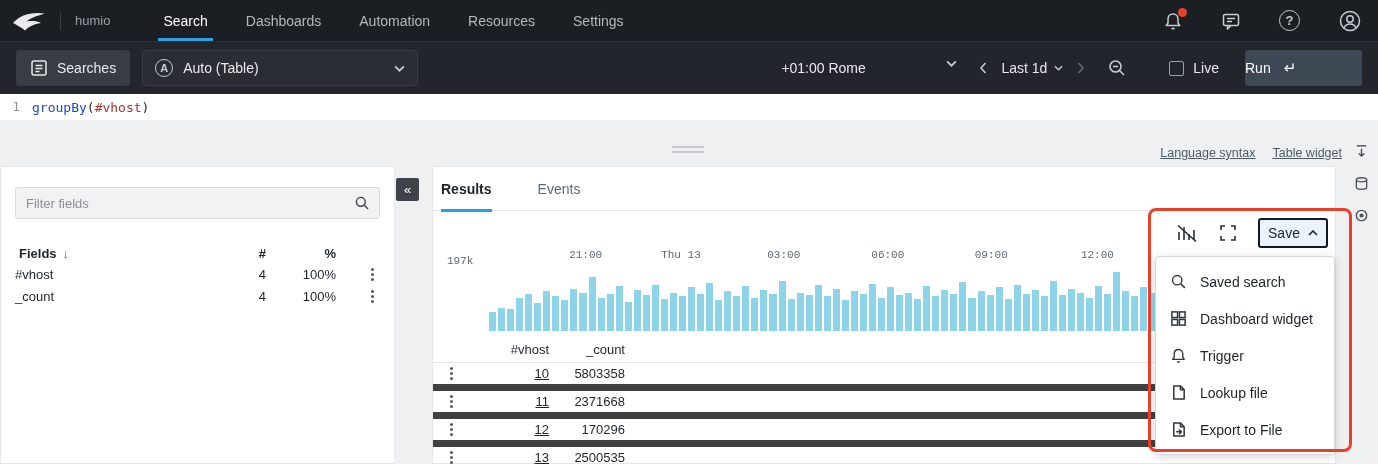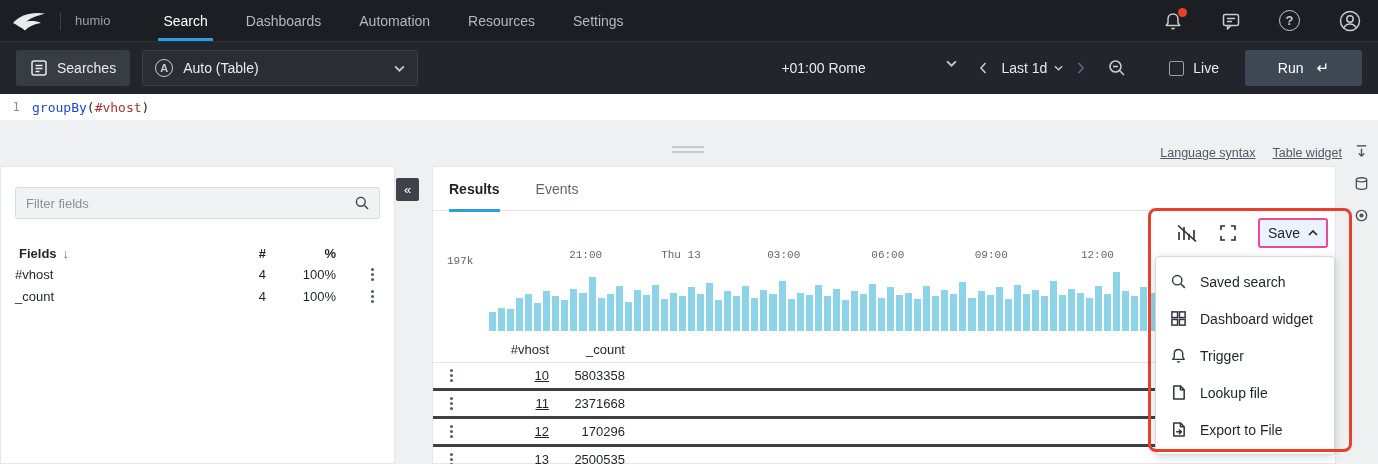--- a/index.html
+++ b/index.html
@@ -80,21 +80,21 @@
   .zoom-btn { margin-left:22px; cursor:pointer; }
   .live-group { margin-left:42px; display:flex; align-items:center; gap:9px; }
   .checkbox {
     width:15px; height:15px; border:1.4px solid #9aa0a8; border-radius:2px;
     background:transparent; cursor:pointer;
   }
   .live-label { color:#e8eaed; font-size:14px; }
   .run-btn {
     margin-left:26px; width:117px; height:36px; background:#3e4754;
     border-radius:3px; color:#ffffff; font-size:14px;
-    display:flex; align-items:center; justify-content:center; gap:13px;
+    display:flex; align-items:center; gap:13px;
     cursor:pointer;
   }
   .run-return { font-size:15px; }
 
   
   .query-row {
     position:absolute; top:94px; left:0; right:0; height:26px;
     background:#ffffff; display:flex; align-items:center;
     font-family:"DejaVu Sans Mono", monospace; font-size:13px;
   }
@@ -144,21 +144,21 @@
     background:#3e434a; color:#ffffff; border-radius:2px; font-size:13px;
     display:flex; align-items:center; justify-content:center; cursor:pointer;
   }
 
   
   .results-panel {
     position:absolute; top:166px; left:432px; width:904px; bottom:0;
     background:#ffffff; border:1px solid #e4e6e9;
   }
   .tabs {
-    display:flex; gap:36px; padding:0 16px; height:44px;
+    display:flex; gap:46px; padding:0 8px; height:44px;
     border-bottom:1px solid #e2e4e7; align-items:center;
   }
   .tab { position:relative; height:44px; display:flex; align-items:center;
     font-size:14px; color:#5f6873; cursor:pointer; }
   .tab.active { color:#1e2329; font-weight:700; }
   .tab.active::after {
     content:""; position:absolute; bottom:-1px; left:0; right:0;
     height:3px; background:#2f9de2;
   }
   .chart { position:relative; margin:10px 4px 0 14px; height:110px;font-family:Liberation Mono, monospace; }
@@ -168,34 +168,34 @@
   .xticks span { position:absolute; transform:translateX(-50%); white-space:nowrap; }
   .bars {
     position:absolute; left:42px; width:676px; bottom:0; height:64px;
     display:flex; align-items:flex-end; gap:2px;
   }
   .bar { flex:1; min-width:1px; }
 
   .rtable { margin-top:6px; font-size:13px; }
   .rgrid {
     display:grid; grid-template-columns:36px 80px 76px 1fr;
-    align-items:center; height:28px; border-bottom:3px solid #404040;
+    align-items:center; height:28px; border-bottom:7px solid #404040;
   }
   .rgrid.head { height:26px; border-bottom:1px solid #e2e4e7; }
   .rgrid .c1 { display:flex; justify-content:center; }
   .rgrid .c2, .rgrid .c3 { text-align:right; }
   .vhost-link { text-decoration:underline; cursor:pointer; }
 
   
   .save-toolbar {
     position:absolute; top:218px; left:1176px;
     display:flex; align-items:center; gap:21px; z-index:10;
   }
   .save-btn {
-    width:70px; height:30px; border:2px solid #ec4899; background:#eaf3fd;
+    width:70px; height:30px; border:2px solid #0f172a; background:#eaf3fd;
     border-radius:3px; color:#1e2329; font-size:14px;
     display:flex; align-items:center; justify-content:center; gap:8px;
     cursor:pointer;
   }
   .save-menu {
     position:absolute; top:256px; left:1155px; width:180px;
     background:#ffffff; border:1px solid #d6d9dc; border-radius:4px;
     box-shadow:0 2px 10px rgba(0,0,0,.16); padding:6px 0; z-index:20;
   }
   .menu-item {

